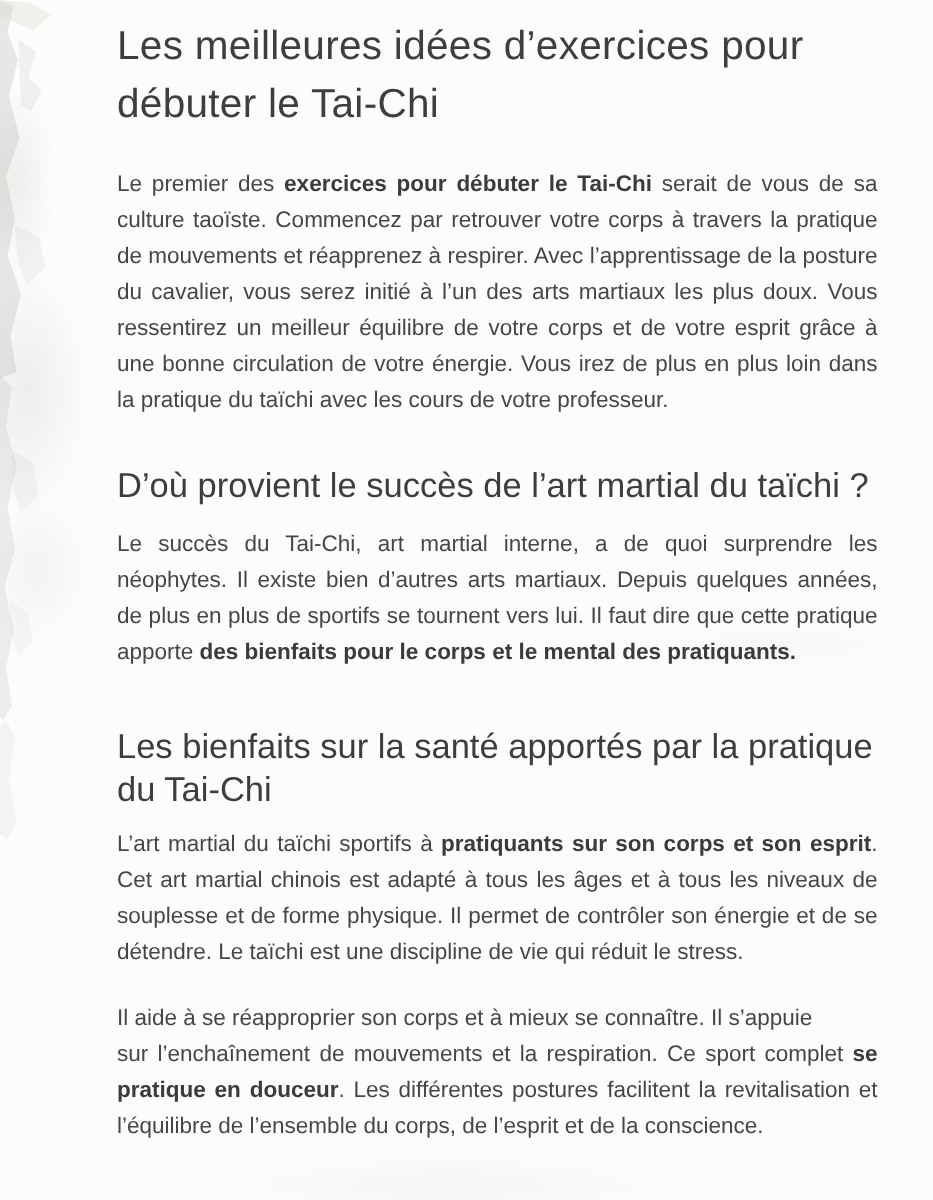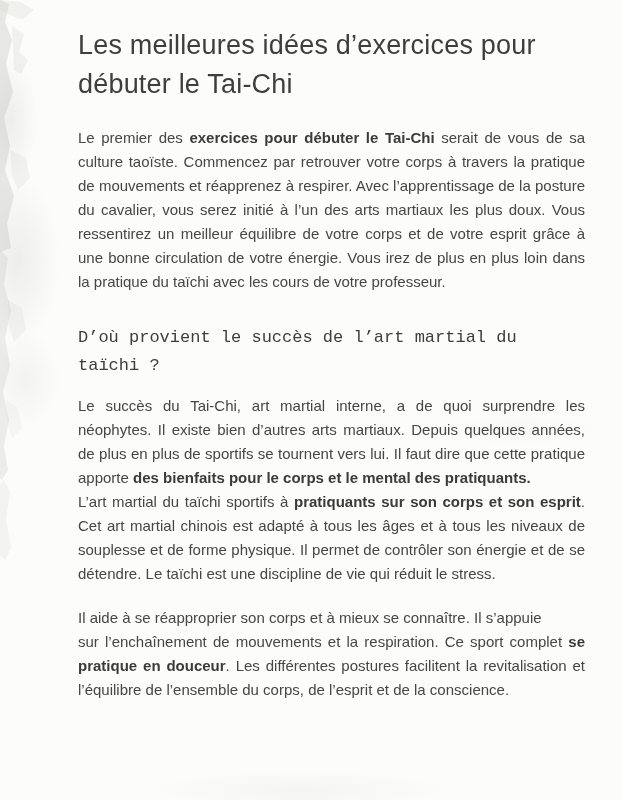--- a/index.html
+++ b/index.html
@@ -30,38 +30,37 @@
     position: absolute;
     left: 0;
     top: 0;
     width: 46px;
     height: 800px;
     pointer-events: none;
   }
   .page {
     position: absolute;
     inset: 0;
-    padding: 26px 37px 0 78px;
+    padding: 11px 37px 0 78px;
     box-sizing: border-box;
   }
   h1.title {
     margin: 0 0 22px 0;
     font-size: 27px;
     line-height: 39px;
     font-weight: 400;
     color: #3e3e3e;
     letter-spacing: 0.2px;
   }
   h2.section-heading {
-    font-size: 17px;
+    font-size: 23px;
     line-height: 28px;
     font-weight: 400;
     color: #3d3d3d;
     margin: 0;
-    font-family: Liberation Mono, monospace;
   }
   h2.h2-first  { margin-top: 30px; margin-bottom: 14px; }
   h2.h2-second { margin-top: 36px; margin-bottom: 10px; line-height: 29px; }
   p.body-par {
     margin: 0;
     font-size: 15px;
     line-height: 24px;
     color: #474645;
     text-align: justify;
   }
@@ -94,18 +93,19 @@
 <div class="page">
 
   <h1 class="title">Les meilleures idées d’exercices pour débuter le Tai-Chi</h1>
 
   <p class="body-par par-intro"><span class="seg">Le premier des </span><span class="seg bold">exercices pour débuter le Tai-Chi</span><span class="seg"> serait de vous de sa culture taoïste. Commencez par retrouver votre corps à travers la pratique de mouvements et réapprenez à respirer. Avec l’apprentissage de la posture du cavalier, vous serez initié à l’un des arts martiaux les plus doux. Vous ressentirez un meilleur équilibre de votre corps et de votre esprit grâce à une bonne circulation de votre énergie. Vous irez de plus en plus loin dans la pratique du taïchi avec les cours de votre professeur.</span></p>
 
   <h2 class="section-heading h2-first">D’où provient le succès de l’art martial du taïchi ?</h2>
 
   <p class="body-par"><span class="seg">Le succès du Tai-Chi, art martial interne, a de quoi surprendre les néophytes. Il existe bien d’autres arts martiaux. Depuis quelques années, de plus en plus de sportifs se tournent vers lui. Il faut dire que cette pratique apporte </span><span class="seg bold">des bienfaits pour le corps et le mental des pratiquants.</span></p>
 
+  <h2 class="section-heading h2-second">Les bienfaits sur la santé apportés par la pratique du Tai-Chi</h2>
 
   <p class="body-par"><span class="seg">L’art martial du taïchi sportifs à </span><span class="seg bold">pratiquants sur son corps et son esprit</span><span class="seg">. Cet art martial chinois est adapté à tous les âges et à tous les niveaux de souplesse et de forme physique. Il permet de contrôler son énergie et de se détendre. Le taïchi est une discipline de vie qui réduit le stress.</span></p>
 
   <p class="body-par par-benef-2"><span class="seg">Il aide à se réapproprier son corps et à mieux se connaître. Il s’appuie</span><br><span class="seg">sur l’enchaînement de mouvements et la respiration. Ce sport complet </span><span class="seg bold">se pratique en douceur</span><span class="seg">. Les différentes postures facilitent la revitalisation et l’équilibre de l’ensemble du corps, de l’esprit et de la conscience.</span></p>
 
 </div>
 
 </body></html>

